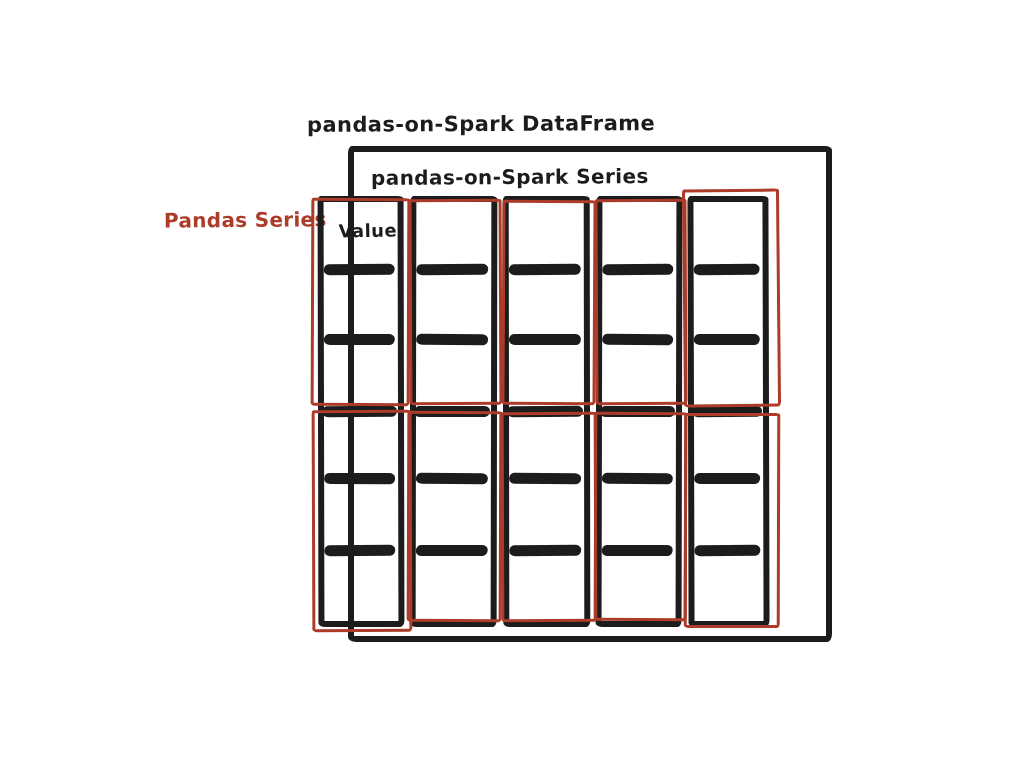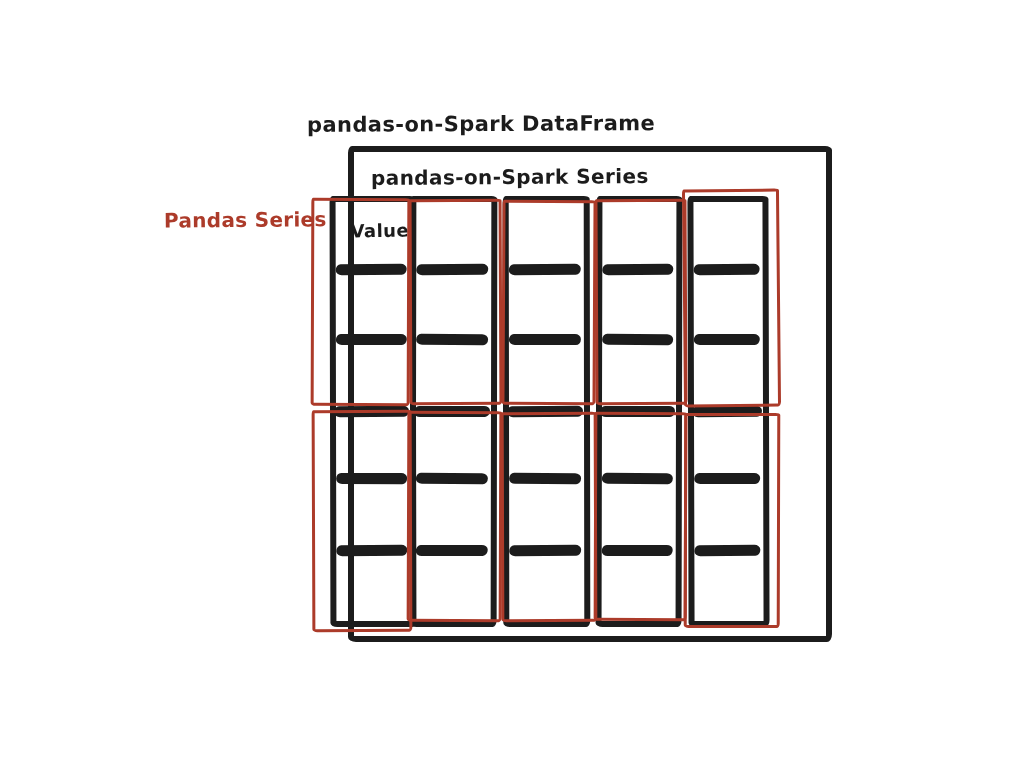--- a/index.html
+++ b/index.html
@@ -62,21 +62,21 @@
   }
   .column {
     position: absolute;
     top: 196px;
     height: 431px;
     border: 6px solid var(--ink);
     border-radius: 3px 6px 4px 7px / 6px 3px 7px 4px;
     background: transparent;
     z-index: 1;
   }
-  .col-1 { left: 318px; width: 86px; transform: rotate(-0.12deg); margin-left: 12px; }
+  .col-1 { left: 318px; width: 86px; transform: rotate(-0.12deg); }
   .col-2 { left: 410px; width: 87px; transform: rotate(0.1deg); }
   .col-3 { left: 503px; width: 87px; transform: rotate(-0.08deg); }
   .col-4 { left: 596px; width: 86px; transform: rotate(0.12deg); }
   .col-5 { left: 688px; width: 81px; transform: rotate(-0.15deg); }
   .value-label {
     position: absolute;
     left: 15px; top: 18px;
     font-size: 18px;
     white-space: nowrap;
     transform: rotate(-1deg);

